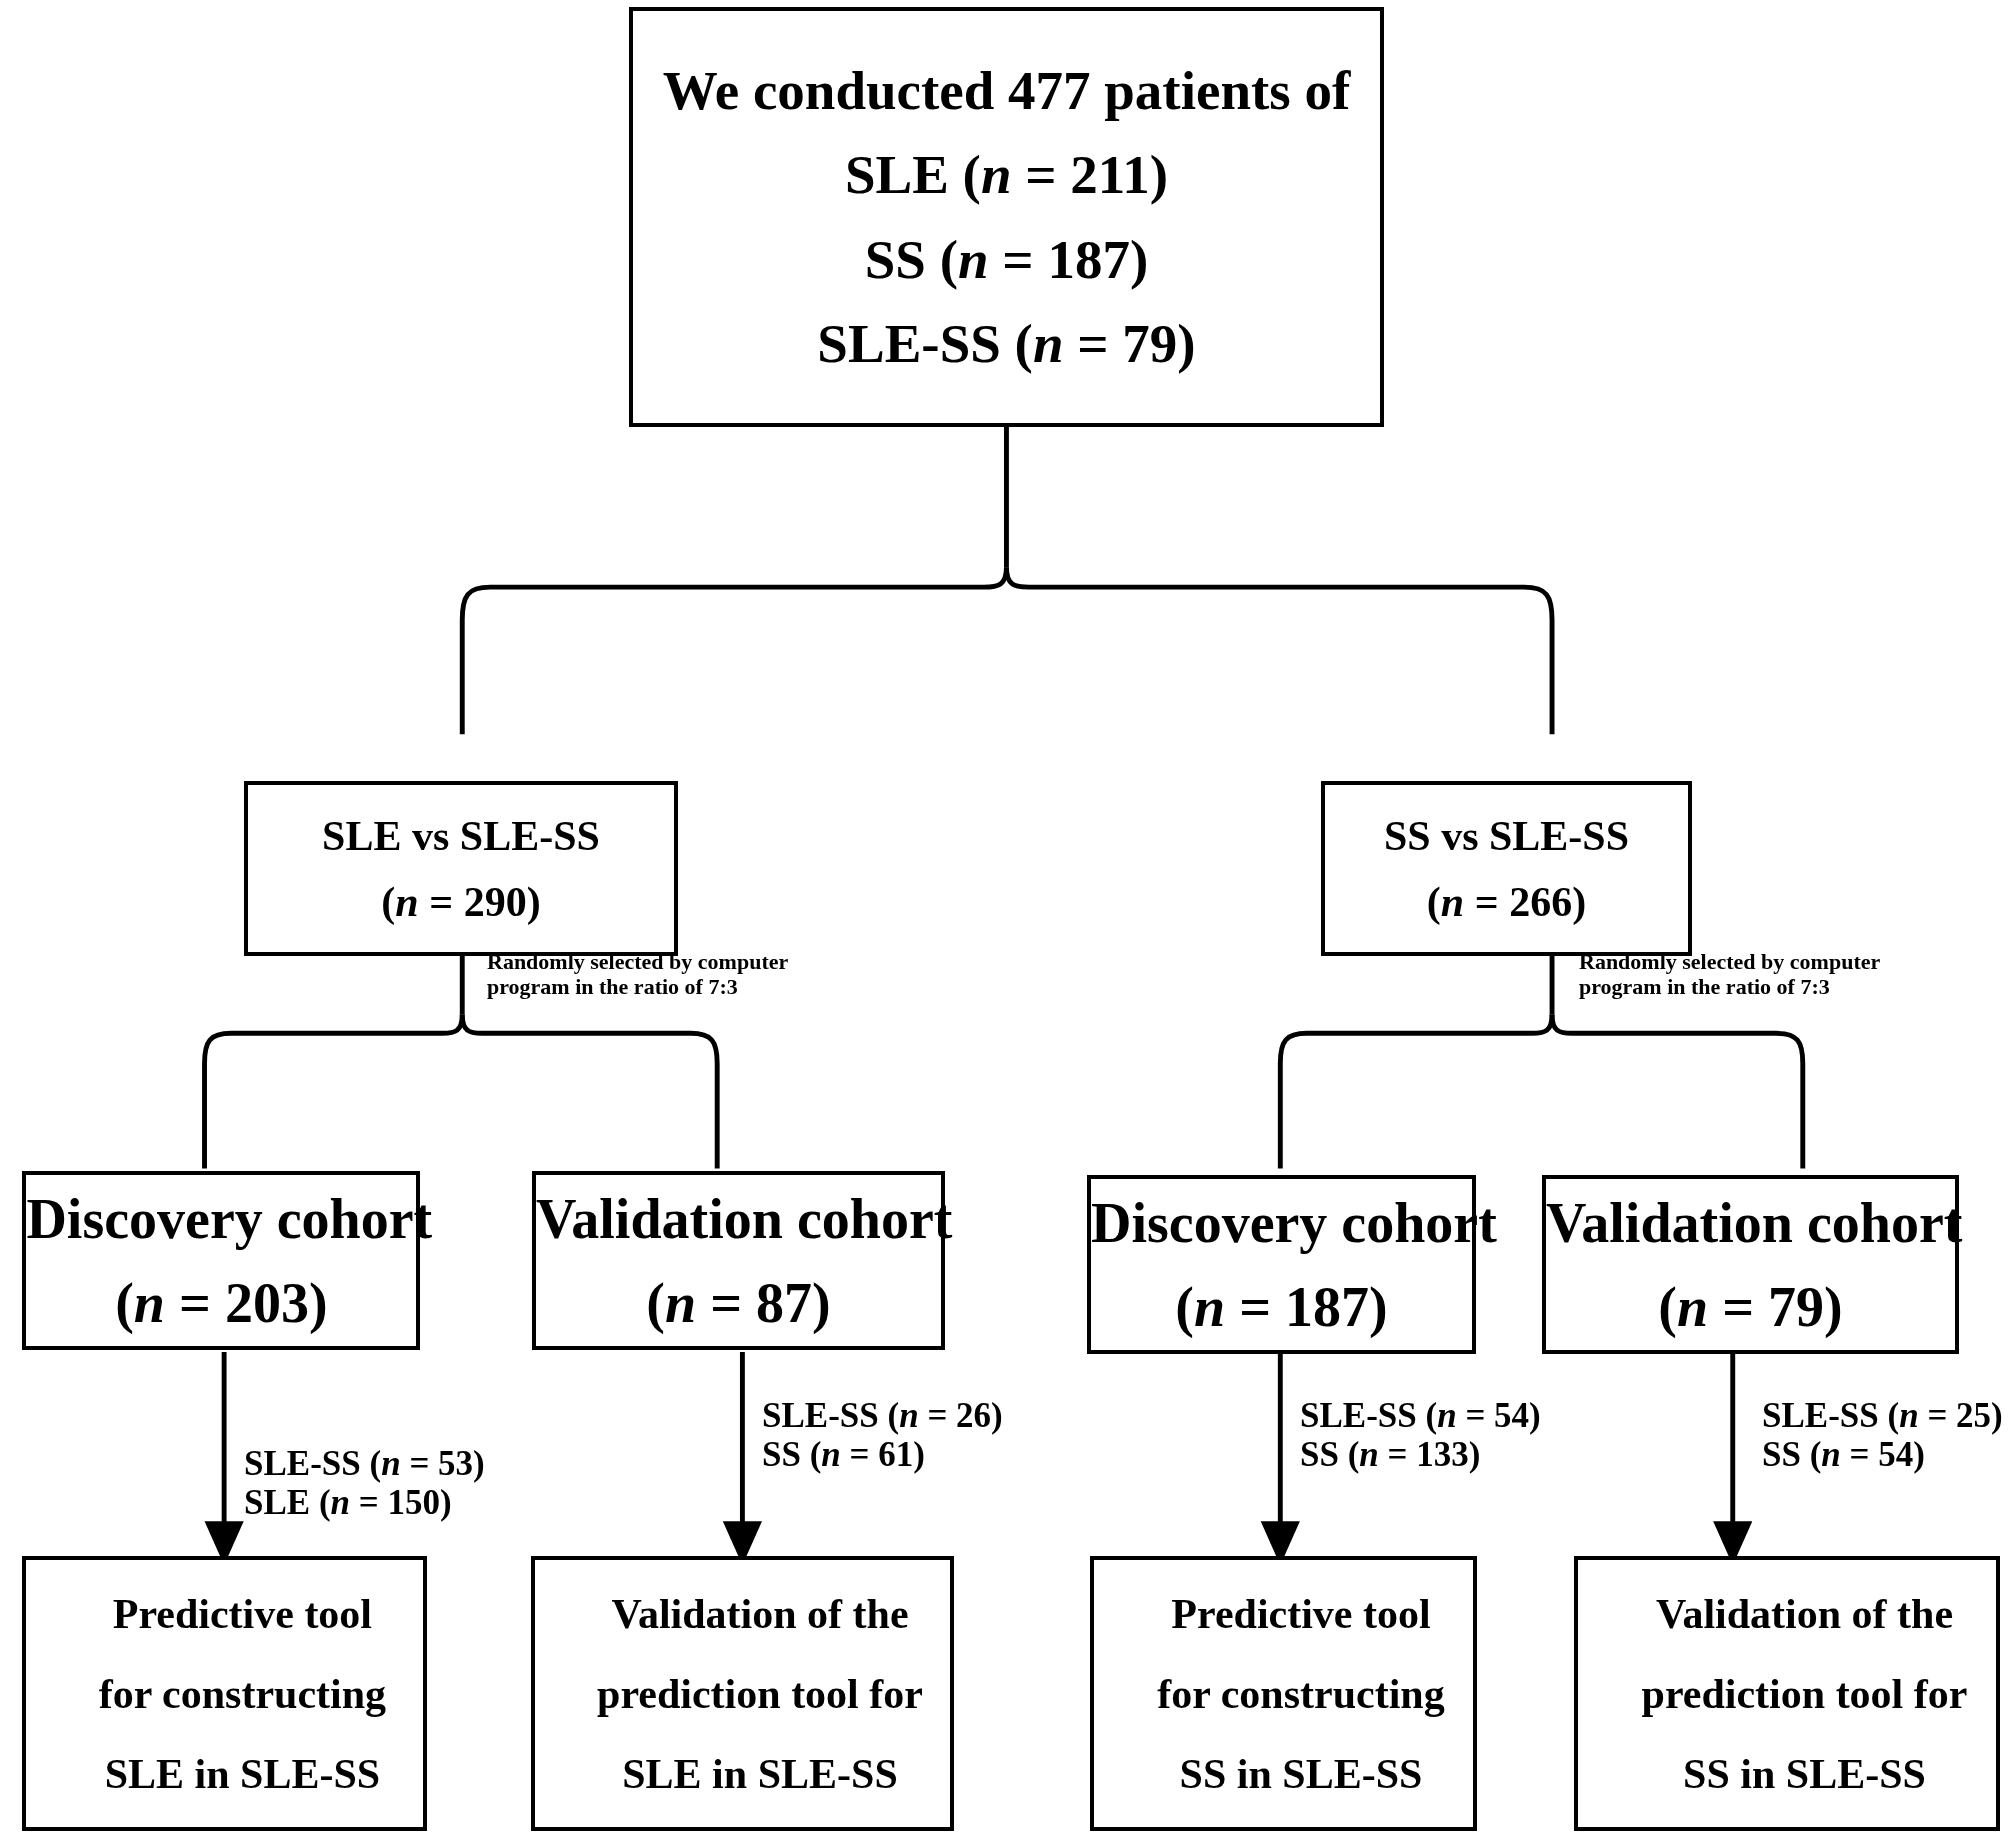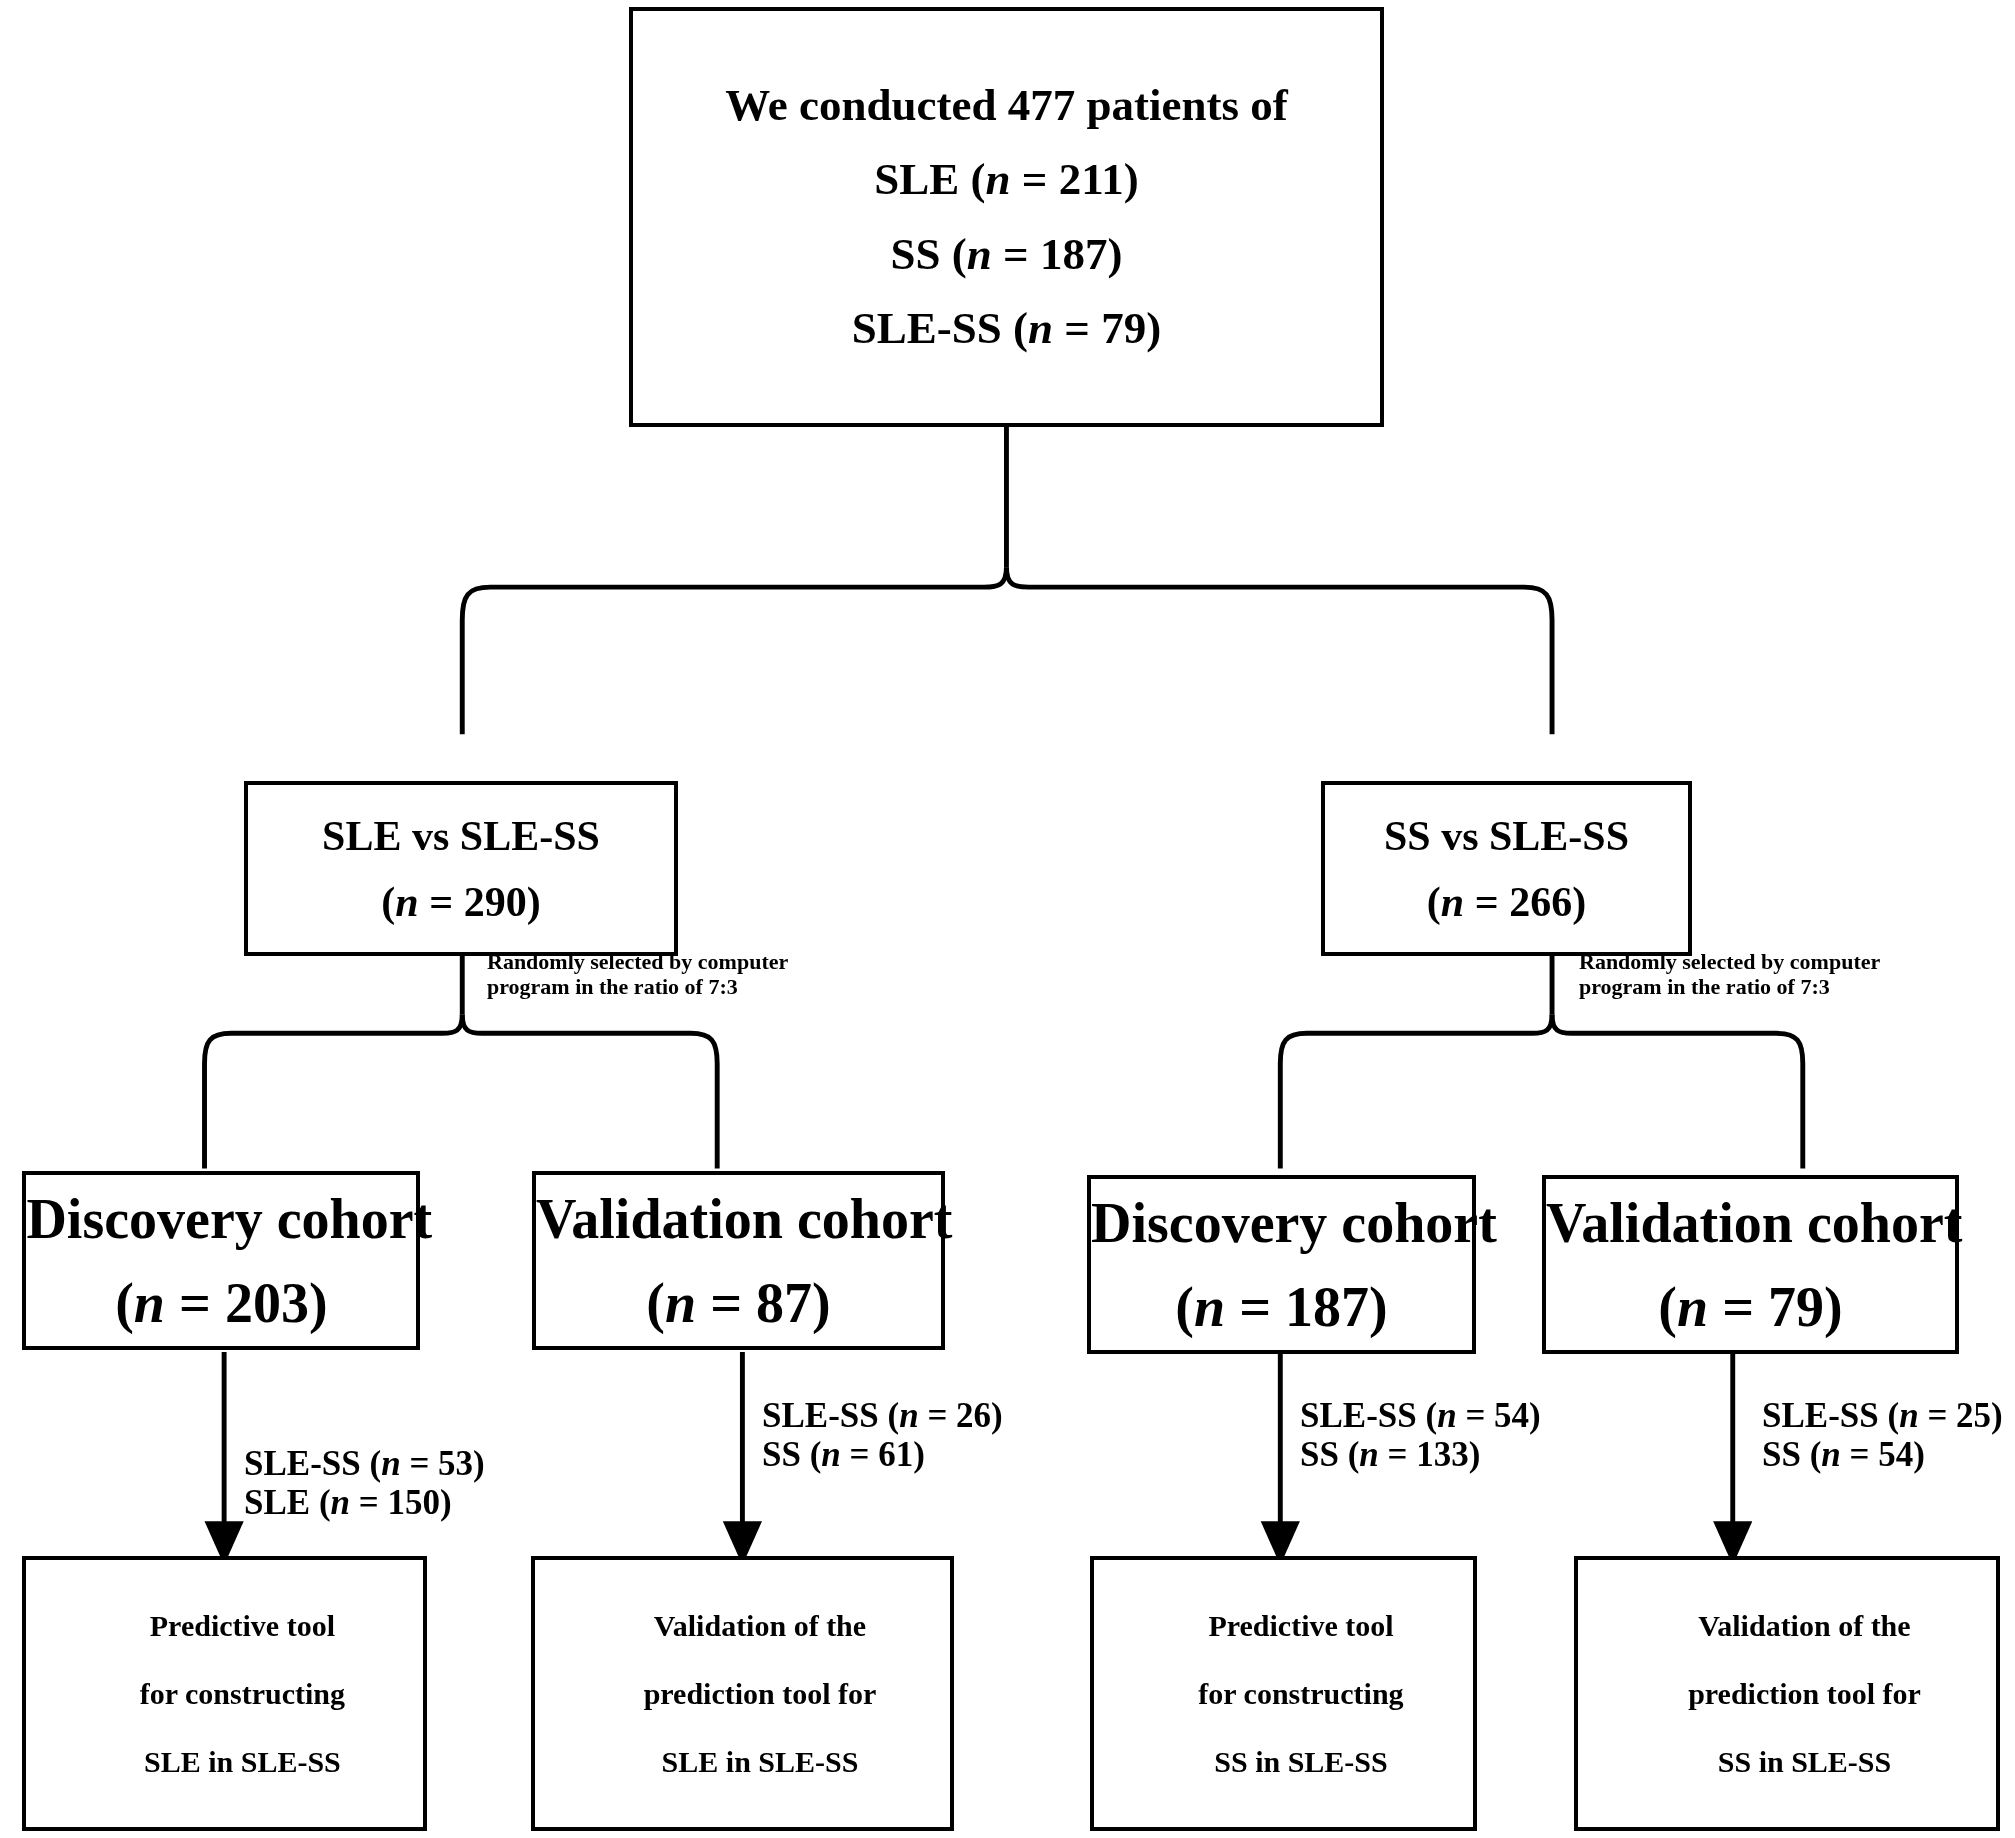--- a/index.html
+++ b/index.html
@@ -37,37 +37,37 @@
     text-align: center;
     font-weight: bold;
     line-height: 1.0;
   }
   .node .ln {
     display: block;
     width: 100%;
     white-space: nowrap;
   }
   .root-node {
-    font-size: 45px;
+    font-size: 55px;
   }
   .root-node .ln { margin: 14.7px 0; }
 
   .cmp-node {
     font-size: 42px;
     margin-top: 44px;
   }
   .cmp-node .ln { margin: 12px 0; }
 
   .cohort-node {
     font-size: 56px;
   }
   .cohort-node .ln { margin: 14px 0; }
 
   .outcome-node {
-    font-size: 30px;
+    font-size: 42px;
     padding-left: 35px;
   }
   .outcome-node .ln { margin: 19px 0; }
 
   .edge-label {
     position: absolute;
     font-weight: bold;
     line-height: 1.12;
     white-space: nowrap;
     text-align: left;

